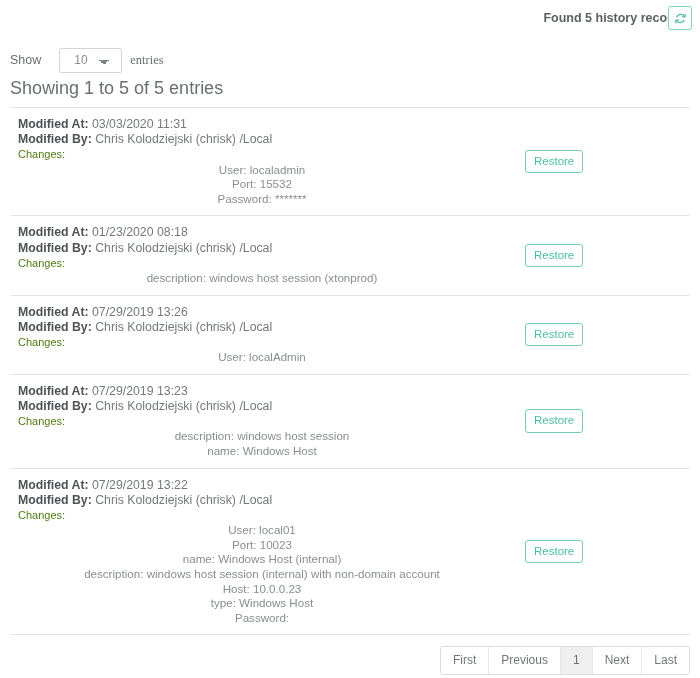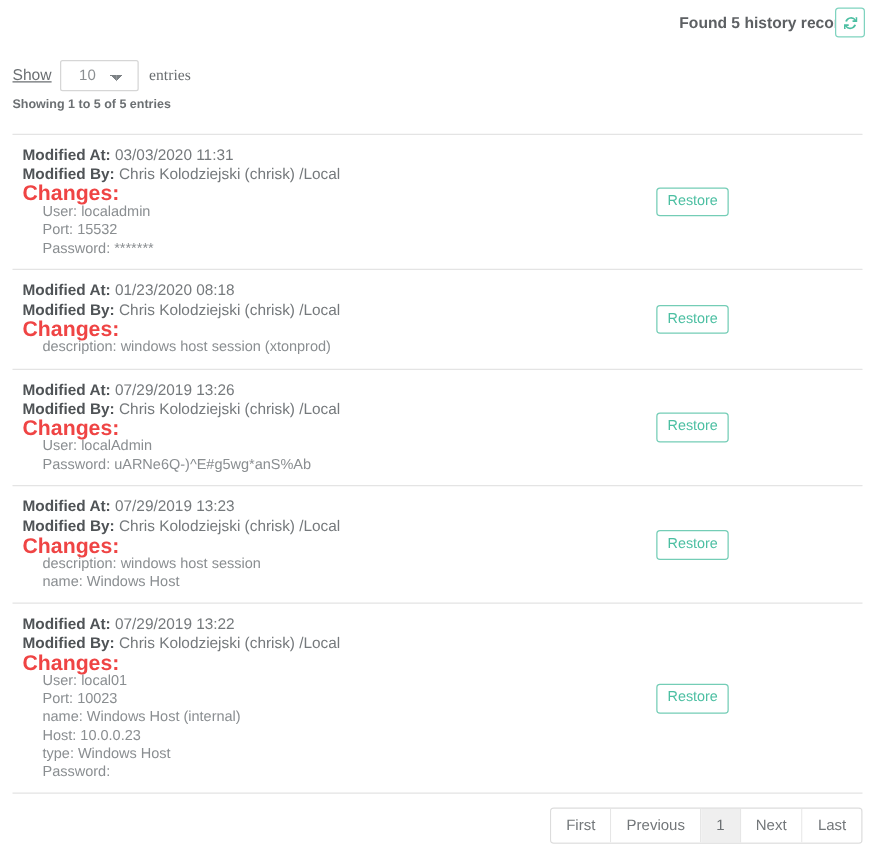--- a/index.html
+++ b/index.html
@@ -51,21 +51,21 @@
 
   
   .length-row {
     padding: 6px 10px 0 10px;
     display: flex;
     align-items: center;
     font-size: 12.5px;
     color: #6b6f72;
     height: 34px;
   }
-  .length-row .lbl { margin-right: 7px; text-decoration: underline; }
+  .length-row .lbl { margin-right: 18px; }
   .length-select {
     width: 63px;
     height: 25px;
     border: 1px solid #d6d6d6;
     border-radius: 2px;
     background: #ffffff;
     color: #8b8f92;
     font-family: "Liberation Sans", sans-serif;
     font-size: 12px;
     padding: 0 4px 0 14px;
@@ -78,24 +78,23 @@
       calc(100% - 17px) 11px,
       calc(100% - 12px) 11px;
     background-size: 5px 5px, 5px 5px;
     background-repeat: no-repeat;
     cursor: pointer;
   }
   .length-row .after { margin-left: 8px; font-family: Liberation Serif, serif; }
 
   .info-row {
     padding: 4px 21px 0 10px;
-    font-size: 10px;
+    font-size: 18px;
     color: #6b6f72;
     height: 24px;
-    font-weight: bold;
   }
 
   
   .records {
     margin: 9px 10px 0 10px;
     border-top: 1px solid #e4e4e4;
   }
   .record {
     display: flex;
     align-items: center;
@@ -117,31 +116,32 @@
     line-height: 15.2px;
     font-size: 12.3px;
     color: #75797c;
     white-space: nowrap;
   }
   .line b {
     color: #4f5356;
     font-weight: bold;
   }
   .changes-label {
-    font-weight: bold;
-    color: #ef4444;
+    font-weight: normal;
+    color: #4d7c0f;
     line-height: 15.2px;
-    font-size: 17px;
+    font-size: 11px;
   }
   .change-line {
     padding-left: 16px;
     line-height: 14.6px;
     font-size: 11.6px;
     color: #8a8e91;
     white-space: nowrap;
+    text-align: center;
   }
   .restore-btn {
     border: 1px solid #74cdb6;
     border-radius: 3px;
     background: #ffffff;
     color: #4cbfa2;
     font-family: "Liberation Sans", sans-serif;
     font-size: 11.5px;
     line-height: 1;
     padding: 5px 8px 5px 8px;
@@ -226,21 +226,20 @@
       <div class="record-actions">
         <button class="restore-btn">Restore</button>
       </div>
     </div>
     <div class="record">
       <div class="record-main">
         <div class="line"><b>Modified At:</b> <span>07/29/2019 13:26</span></div>
         <div class="line"><b>Modified By:</b> <span>Chris Kolodziejski (chrisk) /Local</span></div>
         <div class="changes-label">Changes:</div>
         <div class="change-line">User: localAdmin</div>
-        <div class="change-line">Password: uARNe6Q-)^E#g5wg*anS%Ab</div>
       </div>
       <div class="record-actions">
         <button class="restore-btn">Restore</button>
       </div>
     </div>
     <div class="record">
       <div class="record-main">
         <div class="line"><b>Modified At:</b> <span>07/29/2019 13:23</span></div>
         <div class="line"><b>Modified By:</b> <span>Chris Kolodziejski (chrisk) /Local</span></div>
         <div class="changes-label">Changes:</div>
@@ -252,20 +251,21 @@
       </div>
     </div>
     <div class="record">
       <div class="record-main">
         <div class="line"><b>Modified At:</b> <span>07/29/2019 13:22</span></div>
         <div class="line"><b>Modified By:</b> <span>Chris Kolodziejski (chrisk) /Local</span></div>
         <div class="changes-label">Changes:</div>
         <div class="change-line">User: local01</div>
         <div class="change-line">Port: 10023</div>
         <div class="change-line">name: Windows Host (internal)</div>
+        <div class="change-line">description: windows host session (internal) with non-domain account</div>
         <div class="change-line">Host: 10.0.0.23</div>
         <div class="change-line">type: Windows Host</div>
         <div class="change-line">Password:</div>
       </div>
       <div class="record-actions">
         <button class="restore-btn">Restore</button>
       </div>
     </div>
   </div>
 

